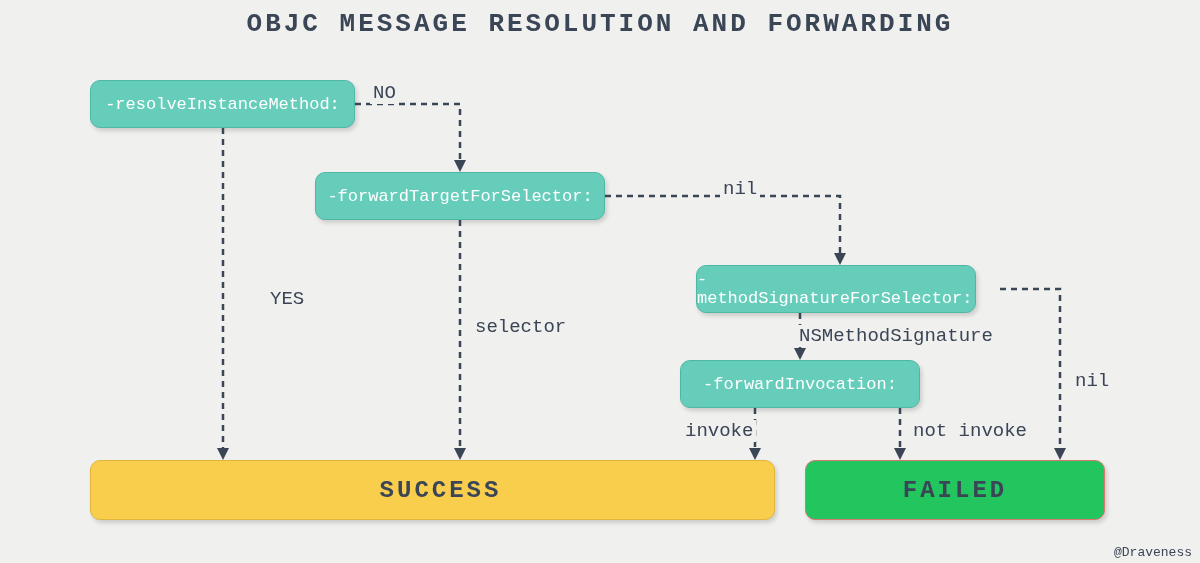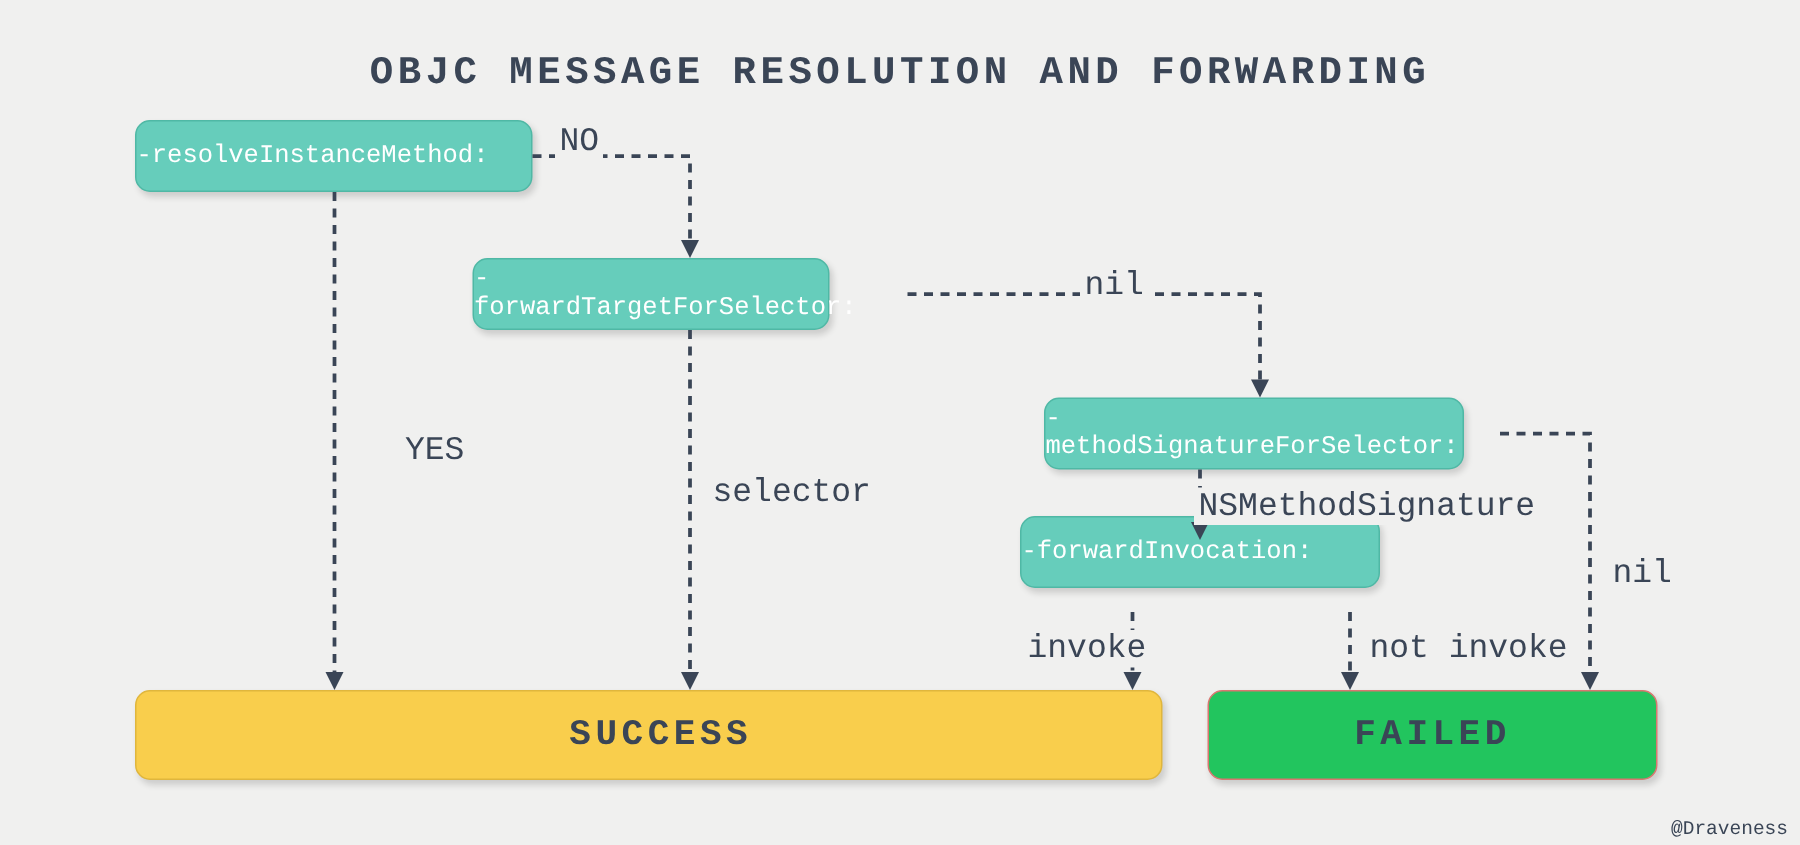--- a/index.html
+++ b/index.html
@@ -10,34 +10,34 @@
     font-family: 'Courier New', Courier, monospace;
     position: relative;
     overflow: hidden;
   }
   .title {
     text-align: center;
     font-size: 26px;
     font-weight: bold;
     letter-spacing: 3px;
     color: #3a4556;
-    padding-top: 33px;
+    padding-top: 9px;
     font-family: 'Courier New', Courier, monospace;
   }
   .node {
     position: absolute;
     background: #66cdbb;
     border: 1px solid #4fb8a5;
     border-radius: 10px;
     color: #fff;
     font-size: 17px;
     font-family: 'Courier New', Courier, monospace;
     display: flex;
     align-items: center;
-    justify-content: flex-start;
+    justify-content: center;
     box-shadow: 2px 3px 4px rgba(0,0,0,0.15);
     font-weight: 500;
   }
   .success {
     position: absolute;
     background: #f9ce4c;
     border: 1px solid #e0b63c;
     border-radius: 10px;
     color: #3a4556;
     font-size: 24px;
@@ -61,21 +61,21 @@
     letter-spacing: 3px;
     display: flex;
     align-items: center;
     justify-content: center;
     box-shadow: 2px 3px 4px rgba(0,0,0,0.15);
     font-family: 'Courier New', Courier, monospace;
   }
   .label {
     position: absolute;
     color: #3a4556;
-    font-size: 22px;
+    font-size: 19px;
     font-family: 'Courier New', Courier, monospace;
     background: #f0f0ef;
     padding: 0 3px;
   }
   .credit {
     position: absolute;
     right: 8px;
     bottom: 3px;
     color: #3a4556;
     font-size: 13px;
@@ -101,29 +101,29 @@
 </style>
 </head>
 <body>
 
 <div class="title">OBJC MESSAGE RESOLUTION AND FORWARDING</div>
 
 <div class="node" style="left:90px; top:80px; width:265px; height:48px;">
   <span>-resolveInstanceMethod:</span>
 </div>
 
-<div class="node" style="left:315px; top:172px; width:238px; height:48px;">
+<div class="node" style="left:315px; top:172px; width:290px; height:48px;">
   <span>-forwardTargetForSelector:</span>
 </div>
 
 <div class="node" style="left:696px; top:265px; width:280px; height:48px;">
   <span>-methodSignatureForSelector:</span>
 </div>
 
-<div class="node" style="left:680px; top:344px; width:240px; height:48px;">
+<div class="node" style="left:680px; top:360px; width:240px; height:48px;">
   <span>-forwardInvocation:</span>
 </div>
 
 <div class="success" style="left:90px; top:460px; width:685px; height:60px;">
   <span>SUCCESS</span>
 </div>
 
 <div class="failed" style="left:805px; top:460px; width:300px; height:60px;">
   <span>FAILED</span>
 </div>

